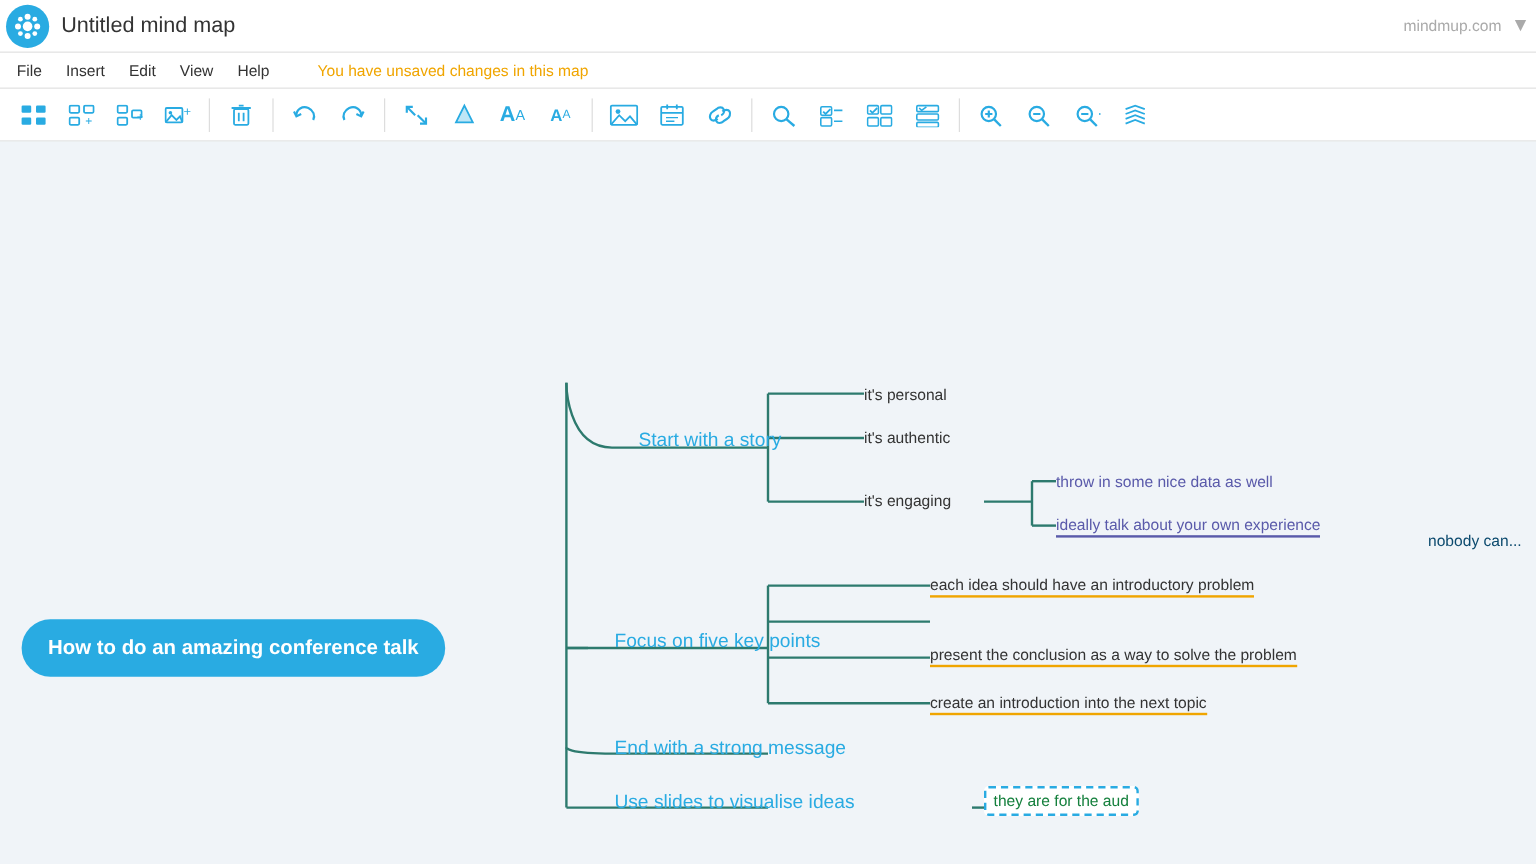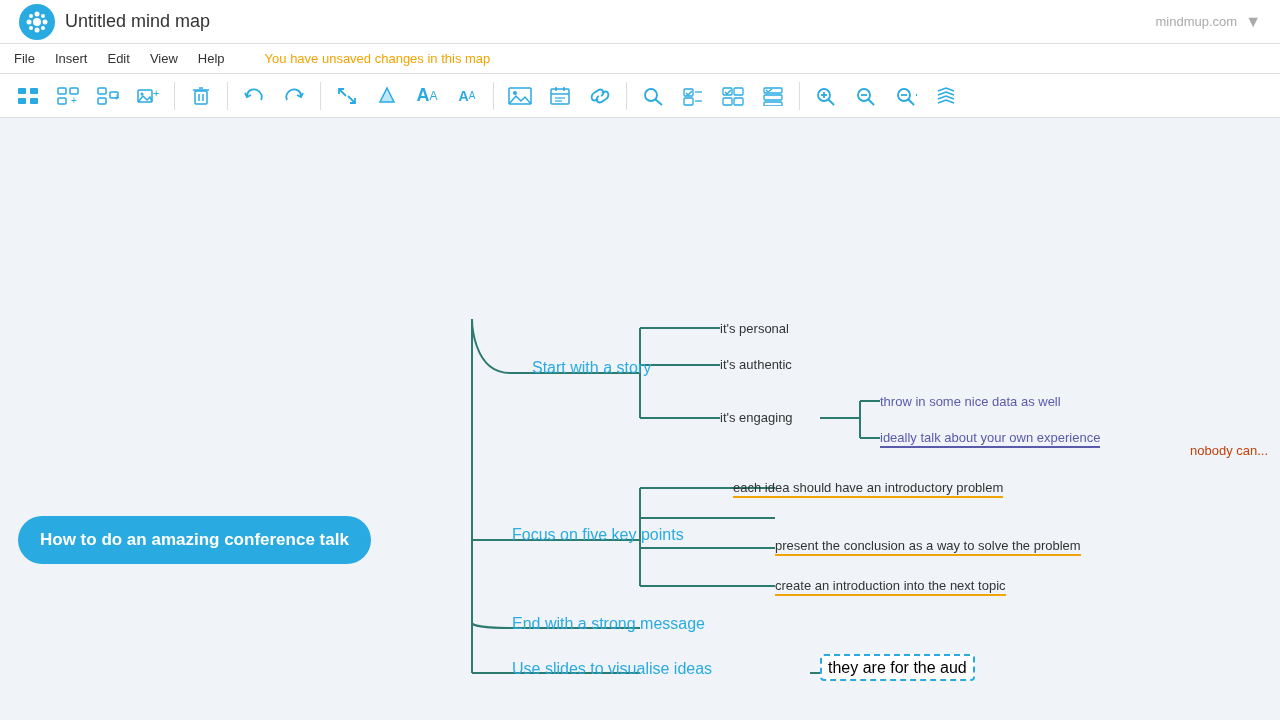--- a/index.html
+++ b/index.html
@@ -5,21 +5,21 @@
     * { margin: 0; padding: 0; box-sizing: border-box; }
     body { width: 1280px; height: 720px; overflow: hidden; font-family: Arial, sans-serif; background: #f0f4f8; }
 
     
     #header {
       display: flex;
       align-items: center;
       height: 44px;
       background: #fff;
       border-bottom: 1px solid #ddd;
-      padding: 0 19px;
+      padding: 0 5px;
     }
     #logo {
       width: 36px; height: 36px;
       background: #29abe2;
       border-radius: 50%;
       display: flex; align-items: center; justify-content: center;
       margin-right: 10px;
       flex-shrink: 0;
     }
     #logo svg { width: 24px; height: 24px; }
@@ -124,27 +124,27 @@
       border-bottom: 2px solid #f0a500;
       padding-bottom: 1px;
     }
 
     
     .edit-box {
       border: 2px dashed #29abe2;
       border-radius: 4px;
       padding: 3px 6px;
       background: #fff;
-      font-size: 16px;
-      color: #000000;
+      font-size: 13px;
+      color: #15803d;
     }
 
     
     .truncated {
-      color: #c2410c;
+      color: #0c4a6e;
       font-size: 13px;
     }
 
     
     .node-purple { color: #5a5aaa; }
   </style>
 </head>
 <body>
 
 <div id="header">
@@ -423,21 +423,21 @@
     <span style="border-bottom:2px solid #5a5aaa; padding-bottom:1px;">ideally talk about your own experience</span>
   </div>
   <div class="node leaf-node truncated" style="left:1190px; top:325px;">
     <span>nobody can...</span>
   </div>
 
   <div class="node branch-label" style="left:512px; top:408px;">
     <span>Focus on five key points</span>
   </div>
 
-  <div class="node leaf-node" style="left:733px; top:362px;">
+  <div class="node leaf-node" style="left:775px; top:362px;">
     <span class="leaf-focus">each idea should have an introductory problem</span>
   </div>
   <div class="node leaf-node" style="left:775px; top:420px;text-align:center;">
     <span class="leaf-focus">present the conclusion as a way to solve the problem</span>
   </div>
   <div class="node leaf-node" style="left:775px; top:460px;">
     <span class="leaf-focus">create an introduction into the next topic</span>
   </div>
 
   <div class="node branch-label" style="left:512px; top:497px;">

